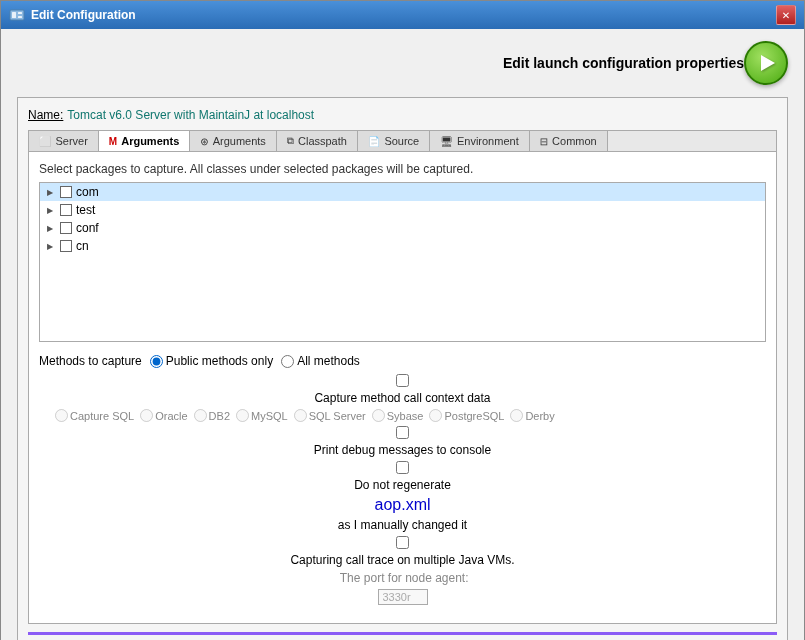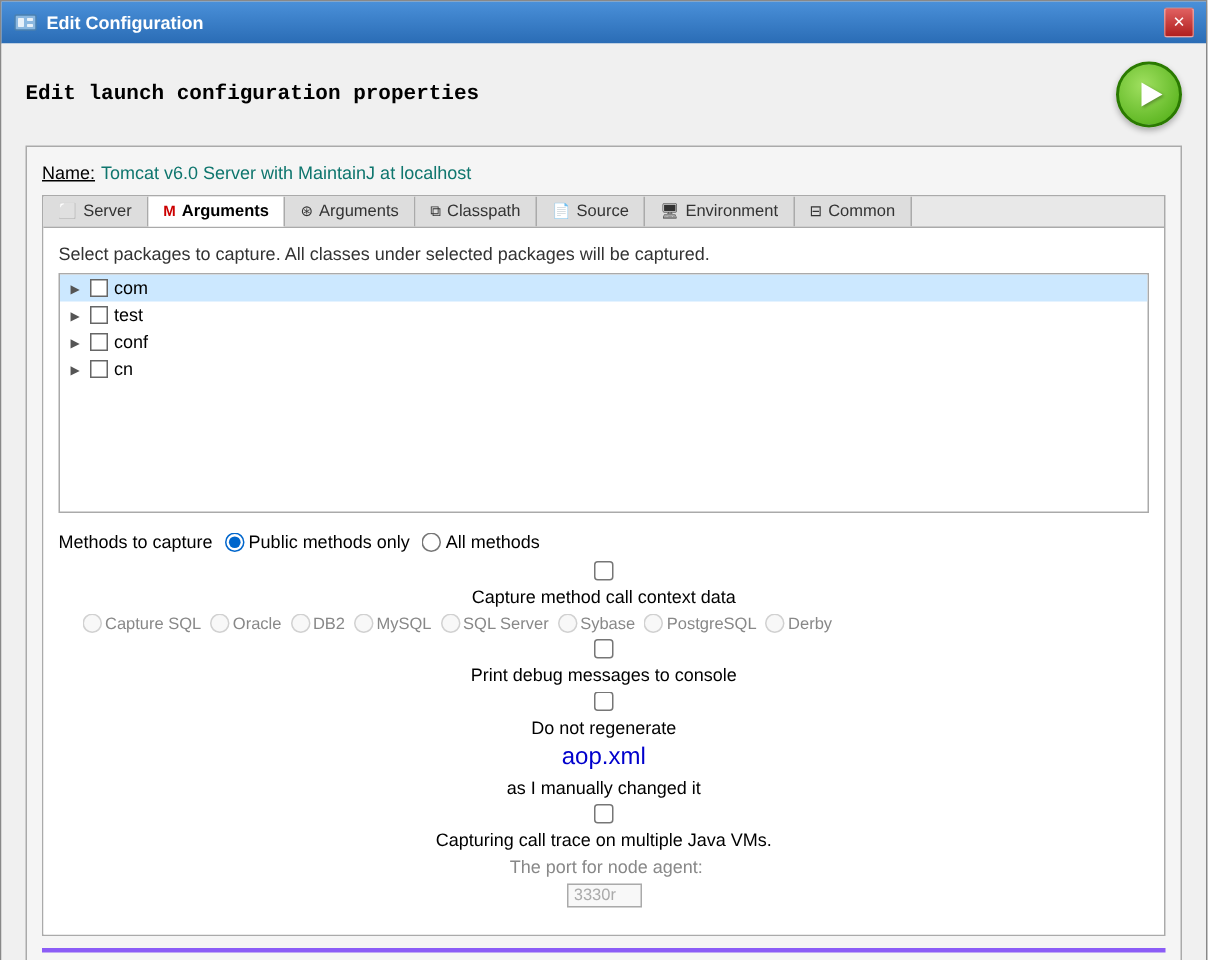--- a/index.html
+++ b/index.html
@@ -56,23 +56,22 @@
       border-radius: 2px;
     }
     .title-btn.close { background: linear-gradient(to bottom, #e06060, #b02020); }
     .content-area {
       background: #f0f0f0;
       padding: 12px 16px;
     }
     .header-row {
       display: flex;
       align-items: center;
-      justify-content: space-between;
+      justify-content: flex-end;
       margin-bottom: 12px;
-      font-family: Liberation Mono, monospace;
     }
     .page-title {
       font-size: 14px;
       font-weight: bold;
       color: #000;
     }
     .play-button {
       width: 44px;
       height: 44px;
       border-radius: 50%;

